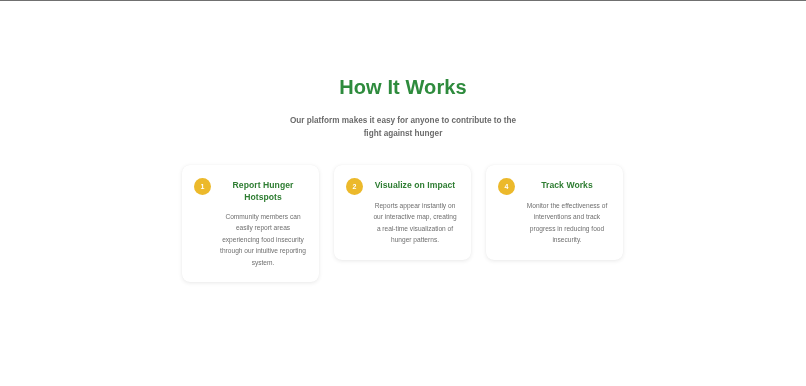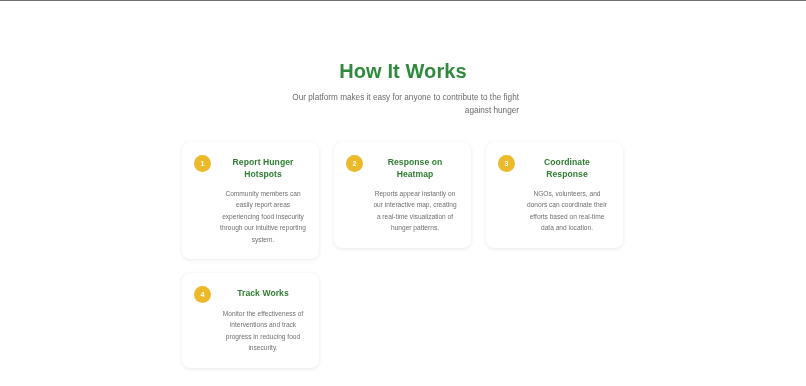--- a/index.html
+++ b/index.html
@@ -27,29 +27,29 @@
   .section {
     padding-top: 58px;
   }
 
   .section-title {
     text-align: center;
     color: #2e8b3d;
     font-size: 20px;
     font-weight: bold;
     letter-spacing: 0.1px;
-    margin: 0;
+    margin: 16px;
     line-height: 1.2;
   }
 
   .section-subtitle {
-    text-align: right;
+    text-align: center;
     color: #6b6b6b;
     font-size: 8.2px;
-    font-weight: normal;
+    font-weight: bold;
     line-height: 1.55;
     margin: 9px auto 4px auto;
     width: 232px;
   }
 
   .cards-grid {
     width: 442px;
     margin: 25px auto 0 auto;
     display: grid;
     grid-template-columns: repeat(3, 137px);
@@ -129,35 +129,26 @@
             <div class="card-title">Report Hunger Hotspots</div>
             <div class="card-text">Community members can easily report areas experiencing food insecurity through our intuitive reporting system.</div>
           </div>
         </div>
       </div>
 
       <div class="card">
         <div class="card-head">
           <div class="badge">2</div>
           <div class="card-body-col">
-            <div class="card-title">Response on Heatmap</div>
+            <div class="card-title">Visualize on Impact</div>
             <div class="card-text">Reports appear instantly on our interactive map, creating a real-time visualization of hunger patterns.</div>
           </div>
         </div>
       </div>
 
-      <div class="card">
-        <div class="card-head">
-          <div class="badge">3</div>
-          <div class="card-body-col">
-            <div class="card-title">Coordinate Response</div>
-            <div class="card-text">NGOs, volunteers, and donors can coordinate their efforts based on real-time data and location.</div>
-          </div>
-        </div>
-      </div>
 
       <div class="card">
         <div class="card-head">
           <div class="badge">4</div>
           <div class="card-body-col">
             <div class="card-title">Track Works</div>
             <div class="card-text">Monitor the effectiveness of interventions and track progress in reducing food insecurity.</div>
           </div>
         </div>
       </div>

